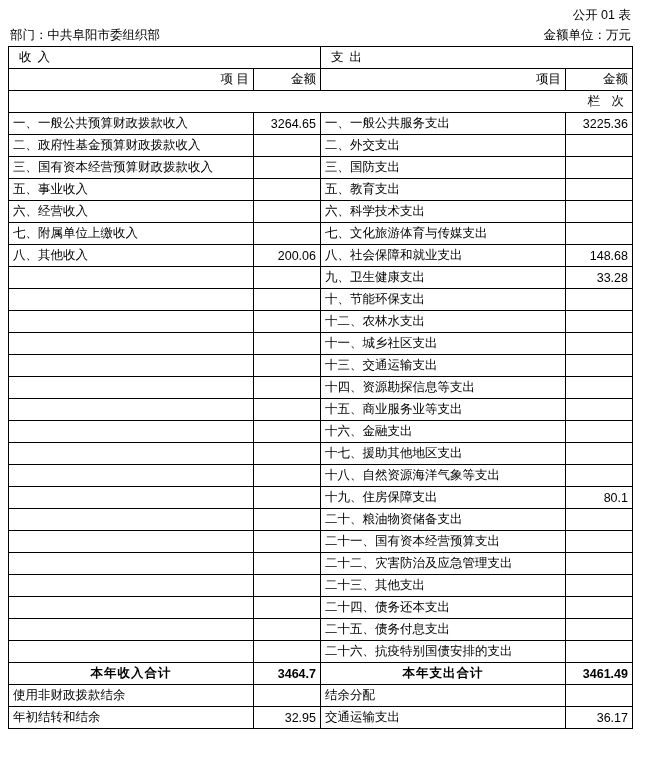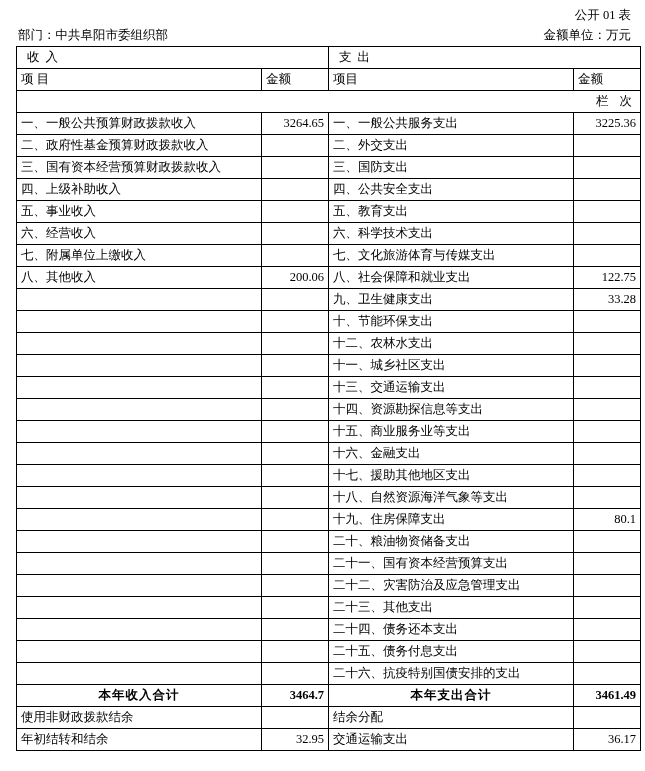--- a/index.html
+++ b/index.html
@@ -12,22 +12,21 @@
     height: 771px;
     font-family: "Liberation Sans", sans-serif;
     color: #000000;
     font-size: 12px;
   }
   .page {
     position: relative;
     width: 645px;
     height: 771px;
     box-sizing: border-box;
-    padding: 6px 10px 0 16px;
-    font-family: Liberation Serif, serif;
+    padding: 6px 10px 0 8px;
   }
   .top-right {
     text-align: right;
     font-size: 12.5px;
     line-height: 18px;
     padding-right: 4px;
   }
   .meta-row {
     display: flex;
     justify-content: space-between;
@@ -55,21 +54,21 @@
   .col-b { width: 67px; }
   .col-c { width: 245px; }
   .col-d { width: 67px; }
 
   .hdr-group {
     text-align: left;
     letter-spacing: 6px;
     text-indent: 6px;
   }
   .hdr-cell {
-    text-align: left;
+    text-align: right;
   }
   .lane-label {
     
     text-align: right;
     padding-left: 42px;
     letter-spacing: 4px;
   }
   .num {
     text-align: right;
     padding-right: 6px;
@@ -137,26 +136,20 @@
         <td class="txt">二、外交支出</td>
         <td class="num"></td>
       </tr>
       <tr>
         <td class="txt">三、国有资本经营预算财政拨款收入</td>
         <td class="num"></td>
         <td class="txt">三、国防支出</td>
         <td class="num"></td>
       </tr>
       <tr>
-        <td class="txt">四、上级补助收入</td>
-        <td class="num"></td>
-        <td class="txt">四、公共安全支出</td>
-        <td class="num"></td>
-      </tr>
-      <tr>
         <td class="txt">五、事业收入</td>
         <td class="num"></td>
         <td class="txt">五、教育支出</td>
         <td class="num"></td>
       </tr>
       <tr>
         <td class="txt">六、经营收入</td>
         <td class="num"></td>
         <td class="txt">六、科学技术支出</td>
         <td class="num"></td>
@@ -164,21 +157,21 @@
       <tr>
         <td class="txt">七、附属单位上缴收入</td>
         <td class="num"></td>
         <td class="txt">七、文化旅游体育与传媒支出</td>
         <td class="num"></td>
       </tr>
       <tr>
         <td class="txt">八、其他收入</td>
         <td class="num">200.06</td>
         <td class="txt">八、社会保障和就业支出</td>
-        <td class="num">122.75</td>
+        <td class="num">148.68</td>
       </tr>
       <tr>
         <td class="txt"></td>
         <td class="num"></td>
         <td class="txt">九、卫生健康支出</td>
         <td class="num">33.28</td>
       </tr>
       <tr>
         <td class="txt"></td>
         <td class="num"></td>

